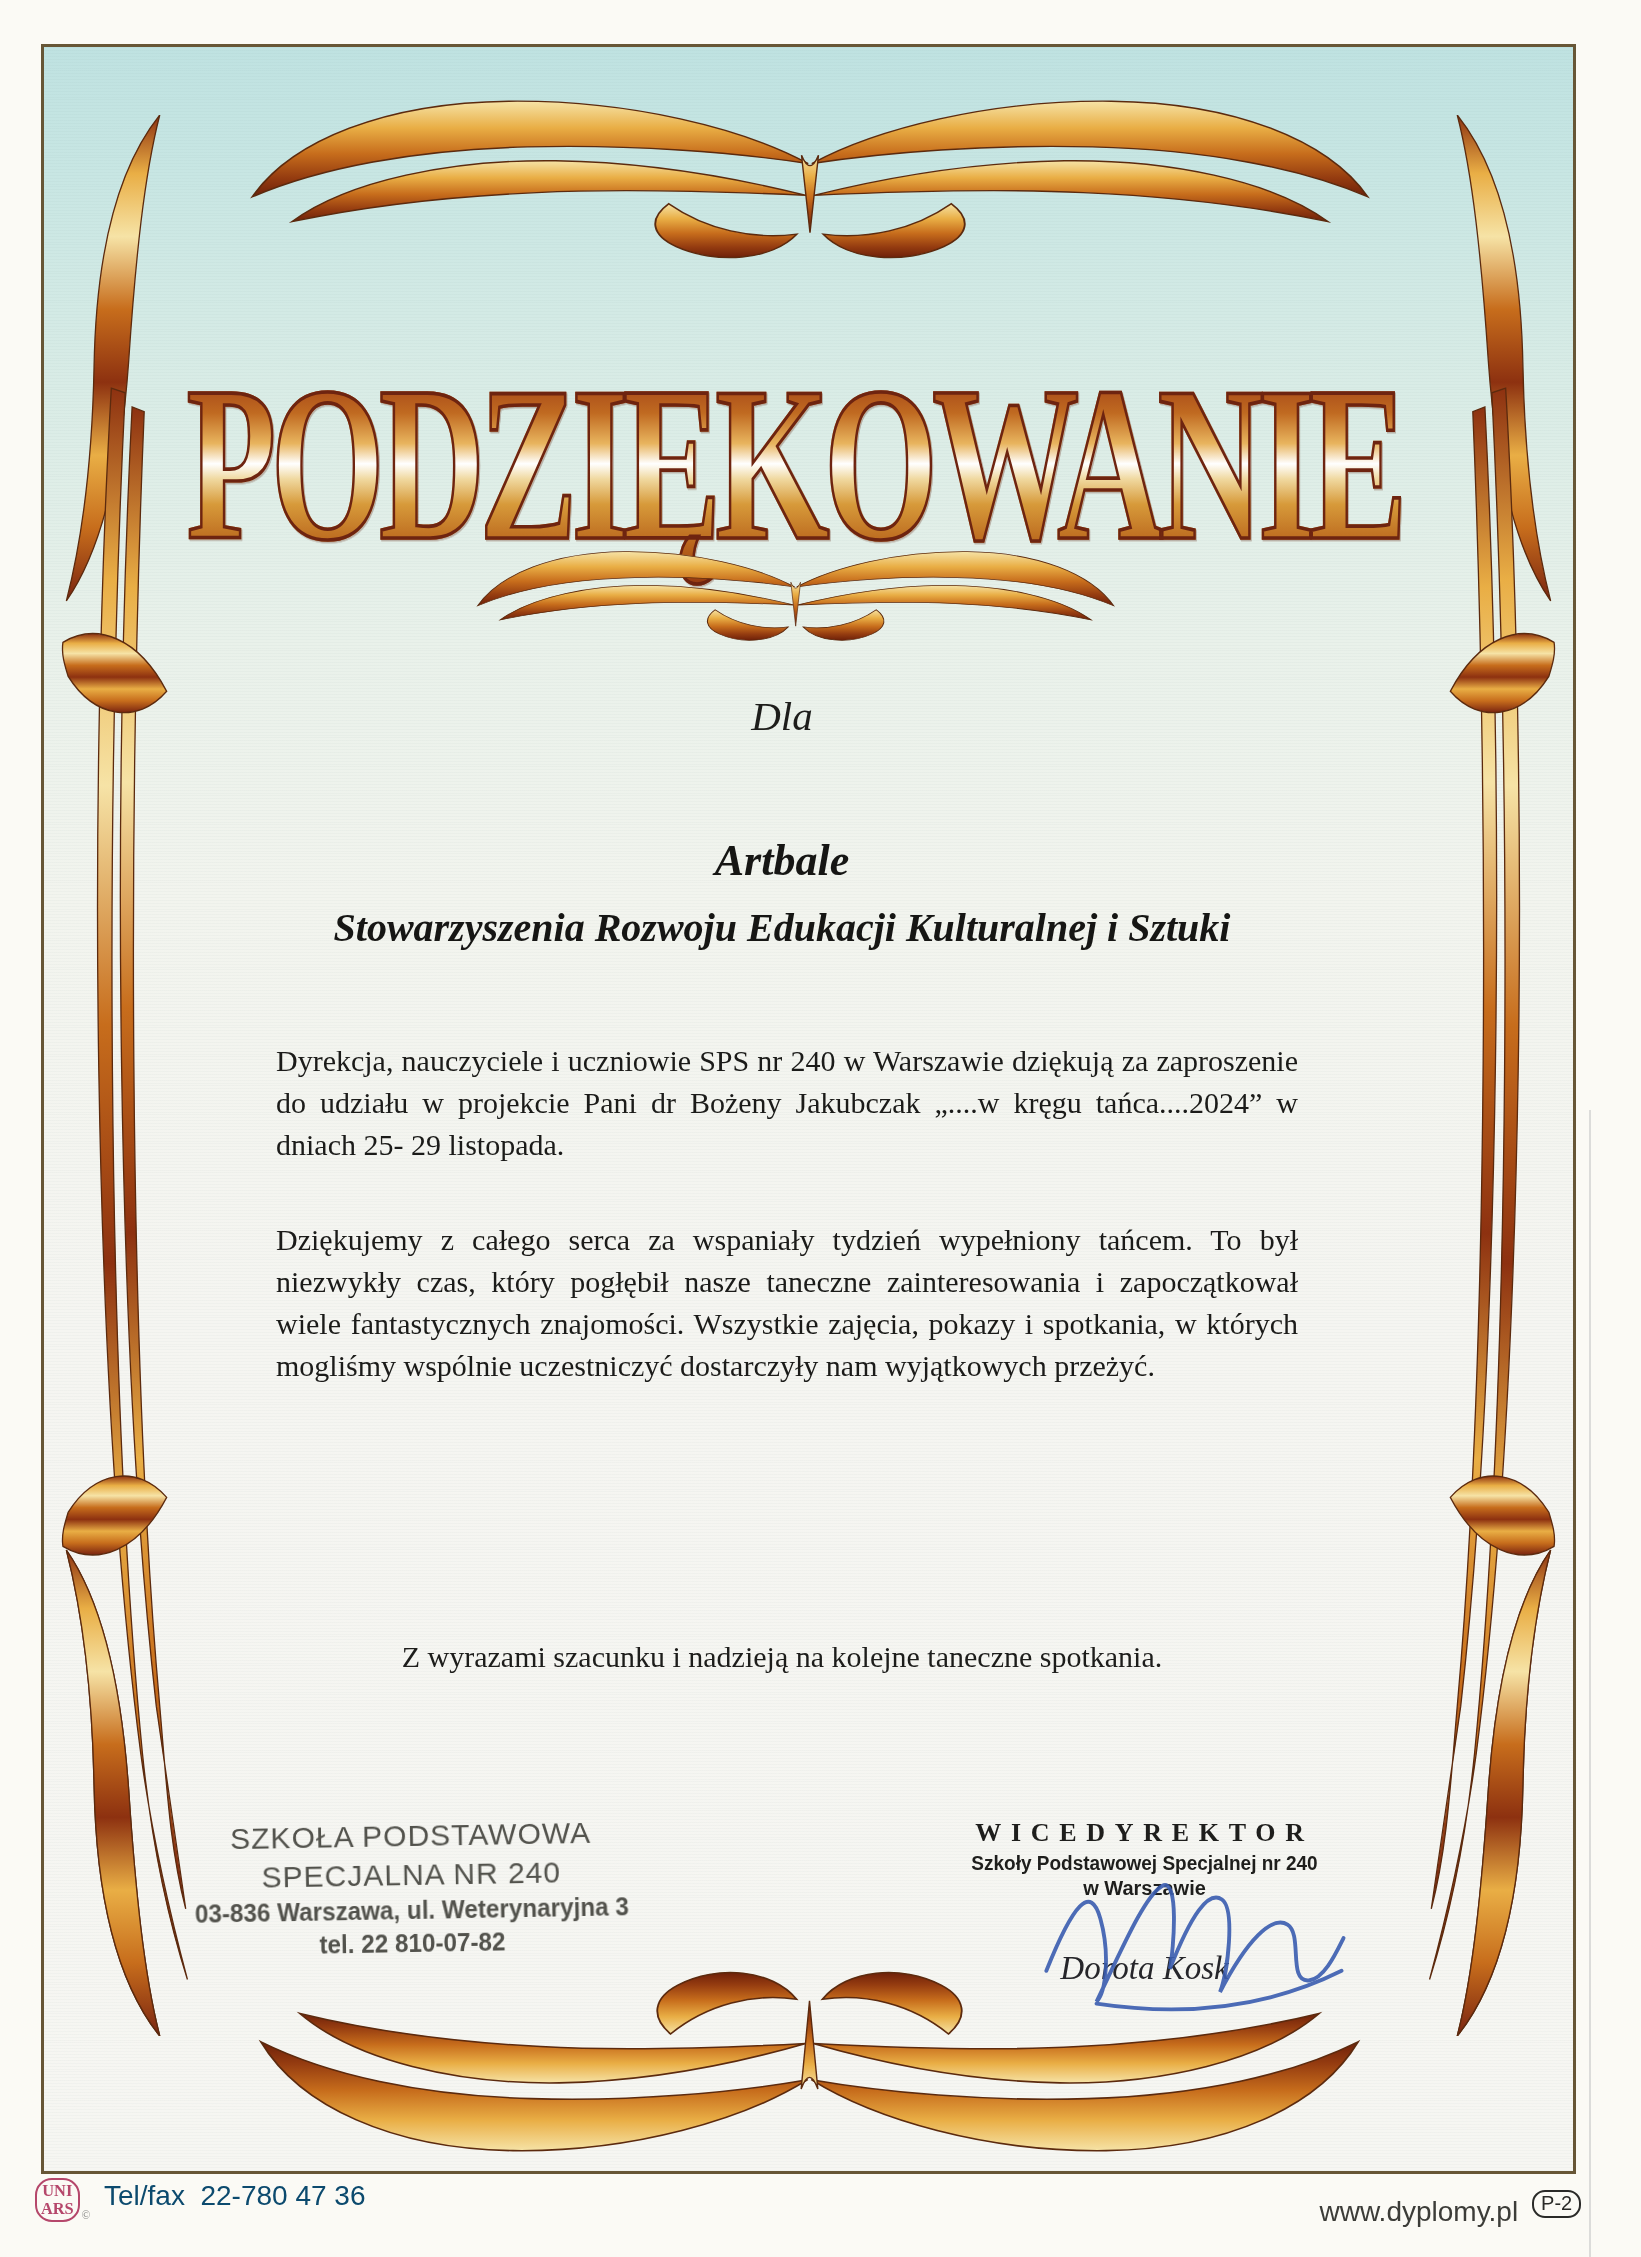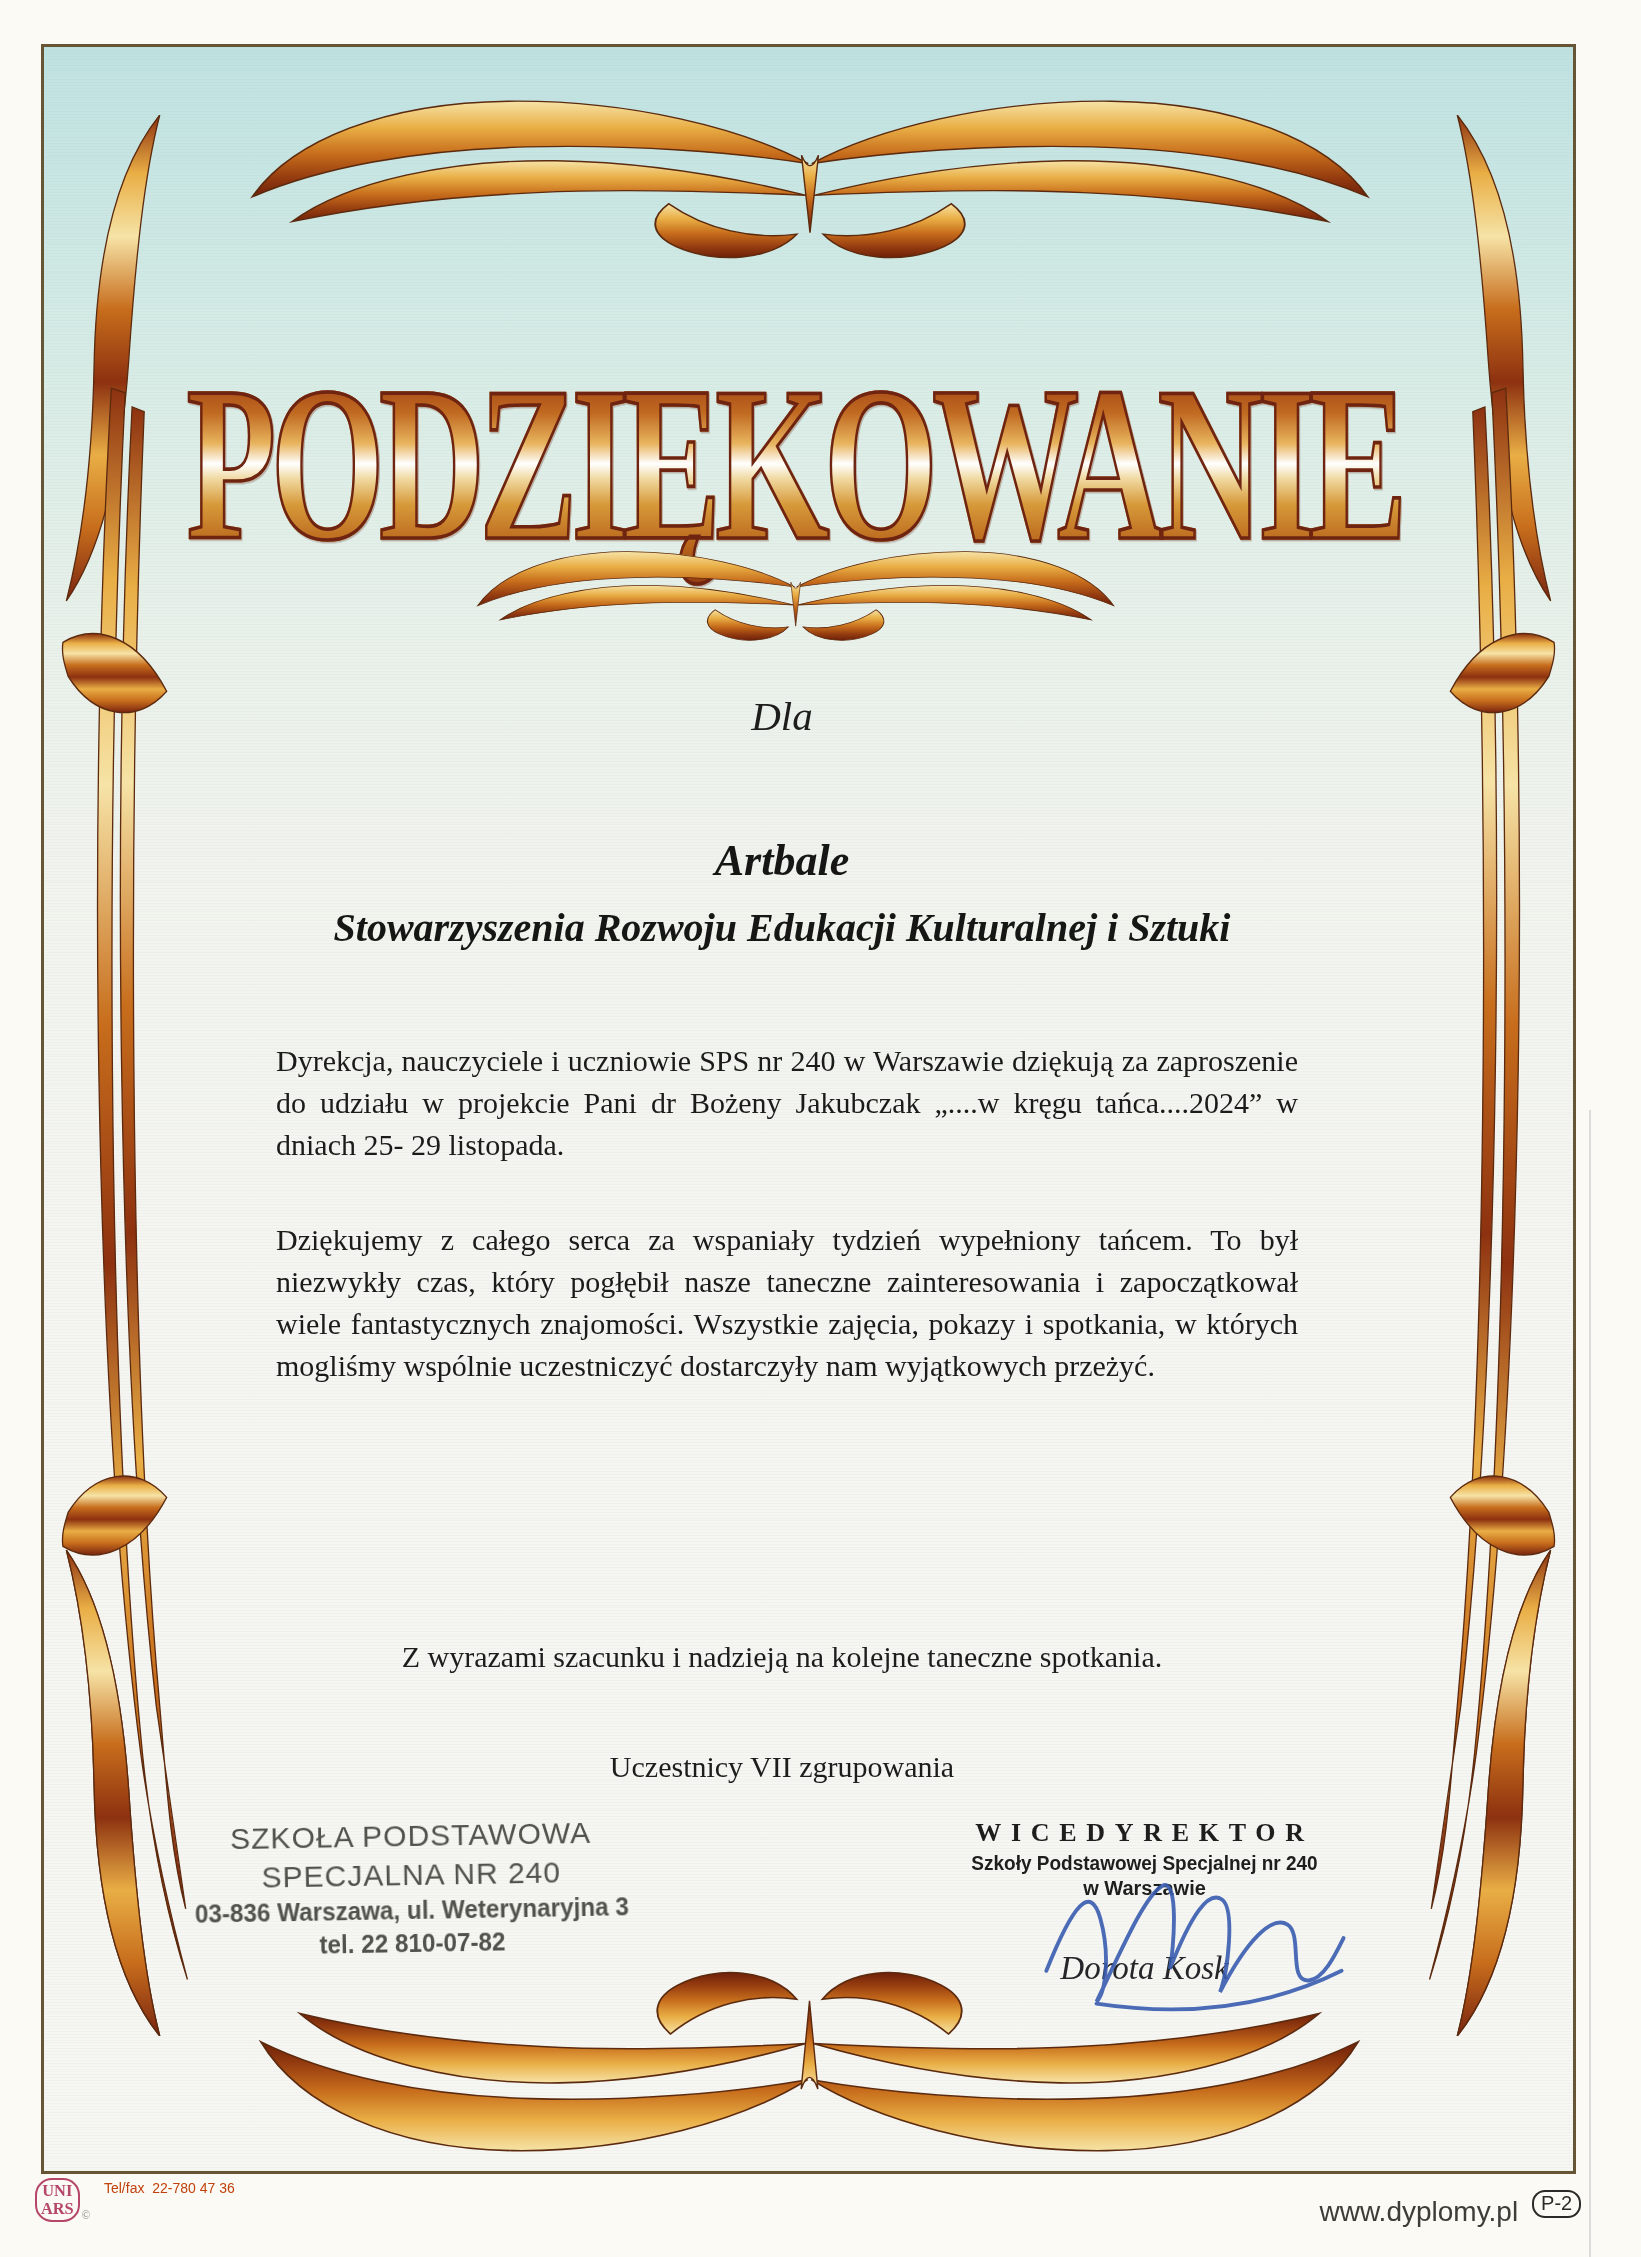--- a/index.html
+++ b/index.html
@@ -88,21 +88,21 @@
   .footer-left{position:absolute;left:35px;top:2178px;height:58px;}
   .logo-box{
     display:inline-block;vertical-align:top;
     border:2.4px solid #b5476b;border-radius:17px;color:#b5476b;
     font-family:"Liberation Serif",serif;font-weight:bold;font-size:16.4px;
     line-height:18.3px;padding:1.9px 3.9px;text-align:center;
   }
   .logo-c{display:inline-block;vertical-align:bottom;font-size:11.6px;color:#8a8a88;margin-left:1.9px;}
   .telfax{
     display:inline-block;vertical-align:top;margin-left:9.7px;margin-top:1.9px;
-    font-family:"Liberation Sans",sans-serif;font-size:14px;color:#c2410c;white-space:pre;
+    font-family:"Liberation Sans",sans-serif;font-size:28px;color:#0c4a6e;white-space:pre;
   }
   .footer-right{position:absolute;right:60px;top:2180px;font-family:"Liberation Sans",sans-serif;color:#3c3c38;}
   .website{display:inline-block;font-size:28px;vertical-align:middle;margin-top:16px;}
   .code-badge{
     display:inline-block;vertical-align:middle;margin-left:9.7px;
     border:2.4px solid #2a2a28;border-radius:13px;padding:0px 6.8px 1.9px 6.8px;
     font-size:20px;color:#2a2a28;
   }
 </style>
 </head>
@@ -173,21 +173,20 @@
 
     <div class="centered dla">Dla</div>
 
     <div class="centered recipient-name">Artbale</div>
     <div class="centered recipient-org">Stowarzyszenia Rozwoju Edukacji Kulturalnej i Sztuki</div>
 
     <div class="para p1">Dyrekcja, nauczyciele i uczniowie SPS nr 240 w Warszawie dziękują za zaproszenie do udziału w projekcie Pani dr Bożeny Jakubczak „....w kręgu tańca....2024” w dniach 25- 29 listopada.</div>
     <div class="para p2">Dziękujemy z całego serca za wspaniały tydzień wypełniony tańcem. To był niezwykły czas, który pogłębił nasze taneczne zainteresowania i zapoczątkował wiele fantastycznych znajomości. Wszystkie zajęcia, pokazy i spotkania, w których mogliśmy wspólnie uczestniczyć dostarczyły nam wyjątkowych przeżyć.</div>
 
     <div class="centered closing">Z wyrazami szacunku i nadzieją na kolejne taneczne spotkania.</div>
-    <div class="centered signedby">Uczestnicy VII zgrupowania</div>
 
     <div class="stamp">
       <div class="l1">SZKOŁA PODSTAWOWA</div>
       <div class="l2">SPECJALNA NR 240</div>
       <div class="l3">03-836 Warszawa, ul. Weterynaryjna 3</div>
       <div class="l4">tel. 22 810-07-82</div>
     </div>
 
     <div class="director">
       <div class="role">WICEDYREKTOR</div>

